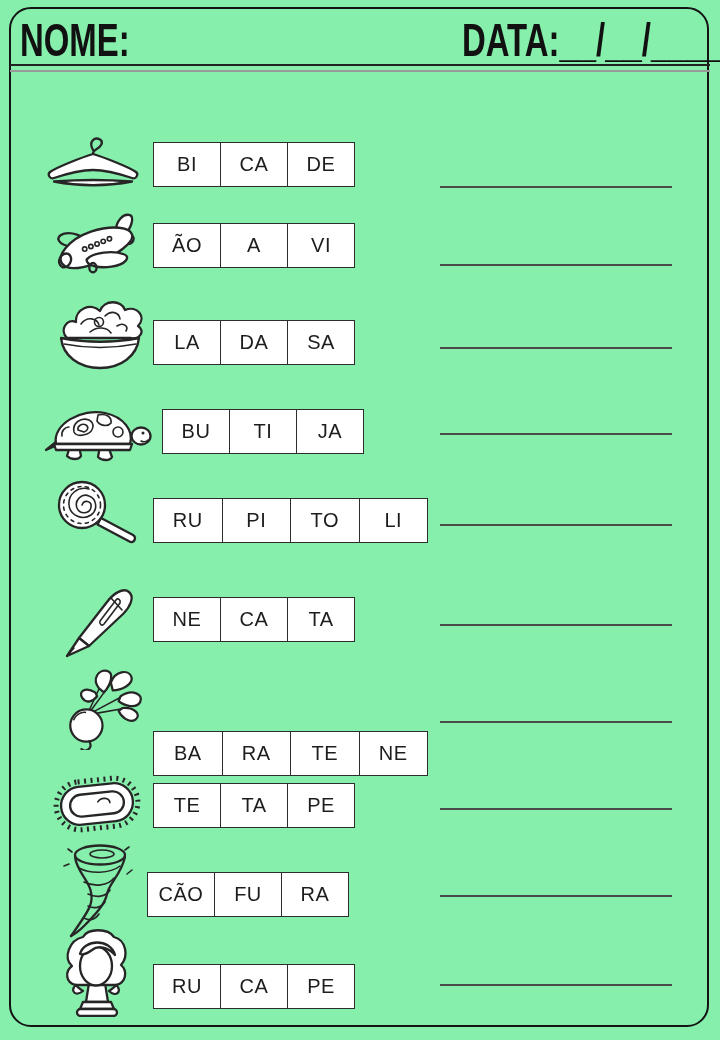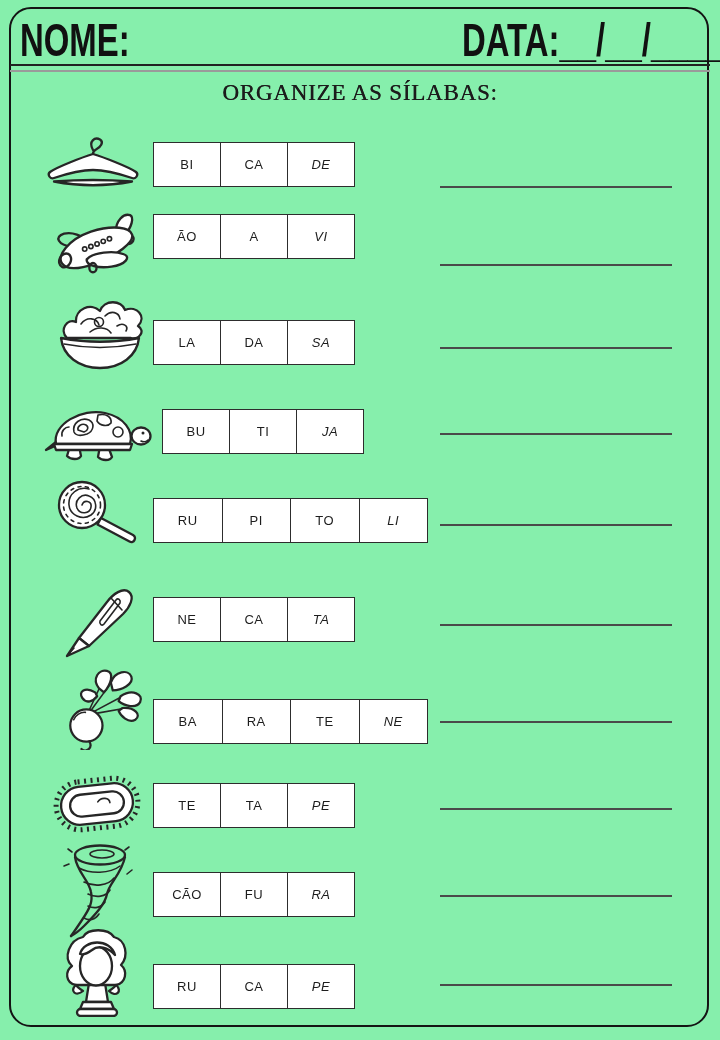--- a/index.html
+++ b/index.html
@@ -28,44 +28,43 @@
     letter-spacing:0.8px;text-shadow:0.35px 0 0 currentColor;
   }
   .icon{position:absolute;}
   .icon svg{display:block;width:100%;height:100%;}
   .sylbox{
     position:absolute;display:flex;height:45px;box-sizing:border-box;
     border:1.6px solid #2d2d2d;background:#fff;
   }
   .cell{
     flex:1;display:flex;align-items:center;justify-content:center;
-    border-right:1.6px solid #2d2d2d;font-size:13px;letter-spacing:0.5px;
+    border-right:1.6px solid #2d2d2d;font-size:20px;letter-spacing:0.5px;
     color:#1d1d1d;
   }
-  .cell:last-child{border-right:none;font-style:italic;}
+  .cell:last-child{border-right:none;}
   .ansline{
     position:absolute;left:440px;width:232px;height:0;
     border-top:2px solid #4a4a4a;
   }
   .st{fill:none;stroke:#262626;stroke-width:2.3;stroke-linecap:round;stroke-linejoin:round;}
   .stw{fill:#ffffff;stroke:#262626;stroke-width:2.3;stroke-linecap:round;stroke-linejoin:round;}
   .thin{stroke-width:1.6;}
 </style>
 </head>
 <body>
 
 <div class="page">
   <div class="frame"></div>
 
   <div class="hdr-text hdr-name">NOME:</div>
   <div class="hdr-text hdr-date">DATA:__/__/____</div>
   <div class="rule rule-dark"></div>
   <div class="rule rule-gray"></div>
 
-  <div class="title">ORGANIZE AS SÍLABAS:</div>
 
   <div>
     <div class="icon" style="left:45px;top:135px;width:97px;height:62px">
       <svg viewBox="0 0 97 60">
         <path class="st" d="M48 14 C43 5 50 0.8 55 3.5 C59 6 56 11 51 13.5 C49 14.5 48 16 48 18"></path>
         <path class="stw" d="M48 18 C58 21 84 31 91 36 C94 38.5 91 43.5 87 42 C72 37 58 34 48 34 C38 34 24 37 9 42 C5 43.5 2 38.5 5 36 C12 31 38 21 48 18 Z"></path>
         <path class="stw" d="M9 45.5 C35 43.5 61 43.5 87 45.5 C61 50.5 35 50.5 9 45.5 Z"></path>
       </svg>
     </div>
     <div class="sylbox" style="left:153px;top:142px;width:202px">
@@ -86,21 +85,21 @@
         <ellipse class="st" cx="11" cy="47" rx="5.5" ry="7" transform="rotate(25 11 47)"></ellipse>
         <path class="stw" d="M32 46 C38 39 58 37 68 41 C75 43.5 70 51 56 53 C44 55 31 52 32 46 Z"></path>
         <circle class="st thin" cx="30" cy="36" r="2.1"></circle>
         <circle class="st thin" cx="36" cy="33.5" r="2.1"></circle>
         <circle class="st thin" cx="42" cy="31" r="2.1"></circle>
         <circle class="st thin" cx="48" cy="28.5" r="2.1"></circle>
         <circle class="st thin" cx="54" cy="26" r="2.1"></circle>
         <ellipse class="st" cx="38" cy="54" rx="3.5" ry="4.5"></ellipse>
       </svg>
     </div>
-    <div class="sylbox" style="left:153px;top:214px;width:202px">
+    <div class="sylbox" style="left:153px;top:223px;width:202px">
         <div class="cell">ÃO</div>
         <div class="cell">A</div>
         <div class="cell">VI</div>
       </div>
     <div class="ansline" style="top:264px"></div>
   </div>
 
   <div>
     <div class="icon" style="left:57px;top:293px;width:86px;height:80px">
       <svg viewBox="0 0 86 78">
@@ -191,21 +190,21 @@
         <path class="stw" d="M40 22 C32 12 40 2 48 4 C56 6 52 18 45 26 Z"></path>
         <path class="stw" d="M52 16 C56 4 70 2 73 10 C76 18 62 24 54 24 Z"></path>
         <path class="stw" d="M62 30 C74 22 86 28 82 36 C78 43 66 40 60 35 Z"></path>
         <path class="stw" d="M64 42 C76 41 84 49 77 54 C70 58 62 50 60 45 Z"></path>
         <path class="stw" d="M36 26 C26 20 18 25 23 32 C27 38 34 35 38 30 Z"></path>
         <circle class="stw" cx="27" cy="60" r="16.5"></circle>
         <path class="st thin" d="M14 54 C16 49 21 46 26 46.5"></path>
         <path class="st" d="M30 76 C34 83 27 88 22 84"></path>
       </svg>
     </div>
-    <div class="sylbox" style="left:153px;top:699px;width:275px">
+    <div class="sylbox" style="left:153px;top:731px;width:275px">
         <div class="cell">BA</div>
         <div class="cell">RA</div>
         <div class="cell">TE</div>
         <div class="cell">NE</div>
       </div>
     <div class="ansline" style="top:721px"></div>
   </div>
 
   <div>
     <div class="icon" style="left:50px;top:768px;width:94px;height:72px">
@@ -234,21 +233,21 @@
         <path class="st" d="M13 15 C15 30 27 38 29 50 C31 60 28 66 20 78 C16 84 12 90 9 94"></path>
         <path class="st" d="M63 15 C59 33 47 41 45 52 C43 62 34 72 22 84 C17 89 13 92 9 94"></path>
         <path class="st thin" d="M17 26 C28 32 48 32 58 24"></path>
         <path class="st thin" d="M22 40 C32 45 46 44 52 36"></path>
         <path class="st thin" d="M26 52 C34 56 44 55 48 48"></path>
         <path class="st thin" d="M26 64 C32 67 39 66 43 60"></path>
         <path class="st thin" d="M22 76 C27 79 33 78 37 72"></path>
         <path class="st thin" d="M2 24 L7 22 M70 28 L65 32 M6 7 L10 10 M67 5 L63 8"></path>
       </svg>
     </div>
-    <div class="sylbox" style="left:153px;top:872px;width:202px">
+    <div class="sylbox" style="left:147px;top:872px;width:202px">
         <div class="cell">CÃO</div>
         <div class="cell">FU</div>
         <div class="cell">RA</div>
       </div>
     <div class="ansline" style="top:895px"></div>
   </div>
 
   <div>
     <div class="icon" style="left:56px;top:925px;width:80px;height:92px">
       <svg viewBox="0 0 80 92">

